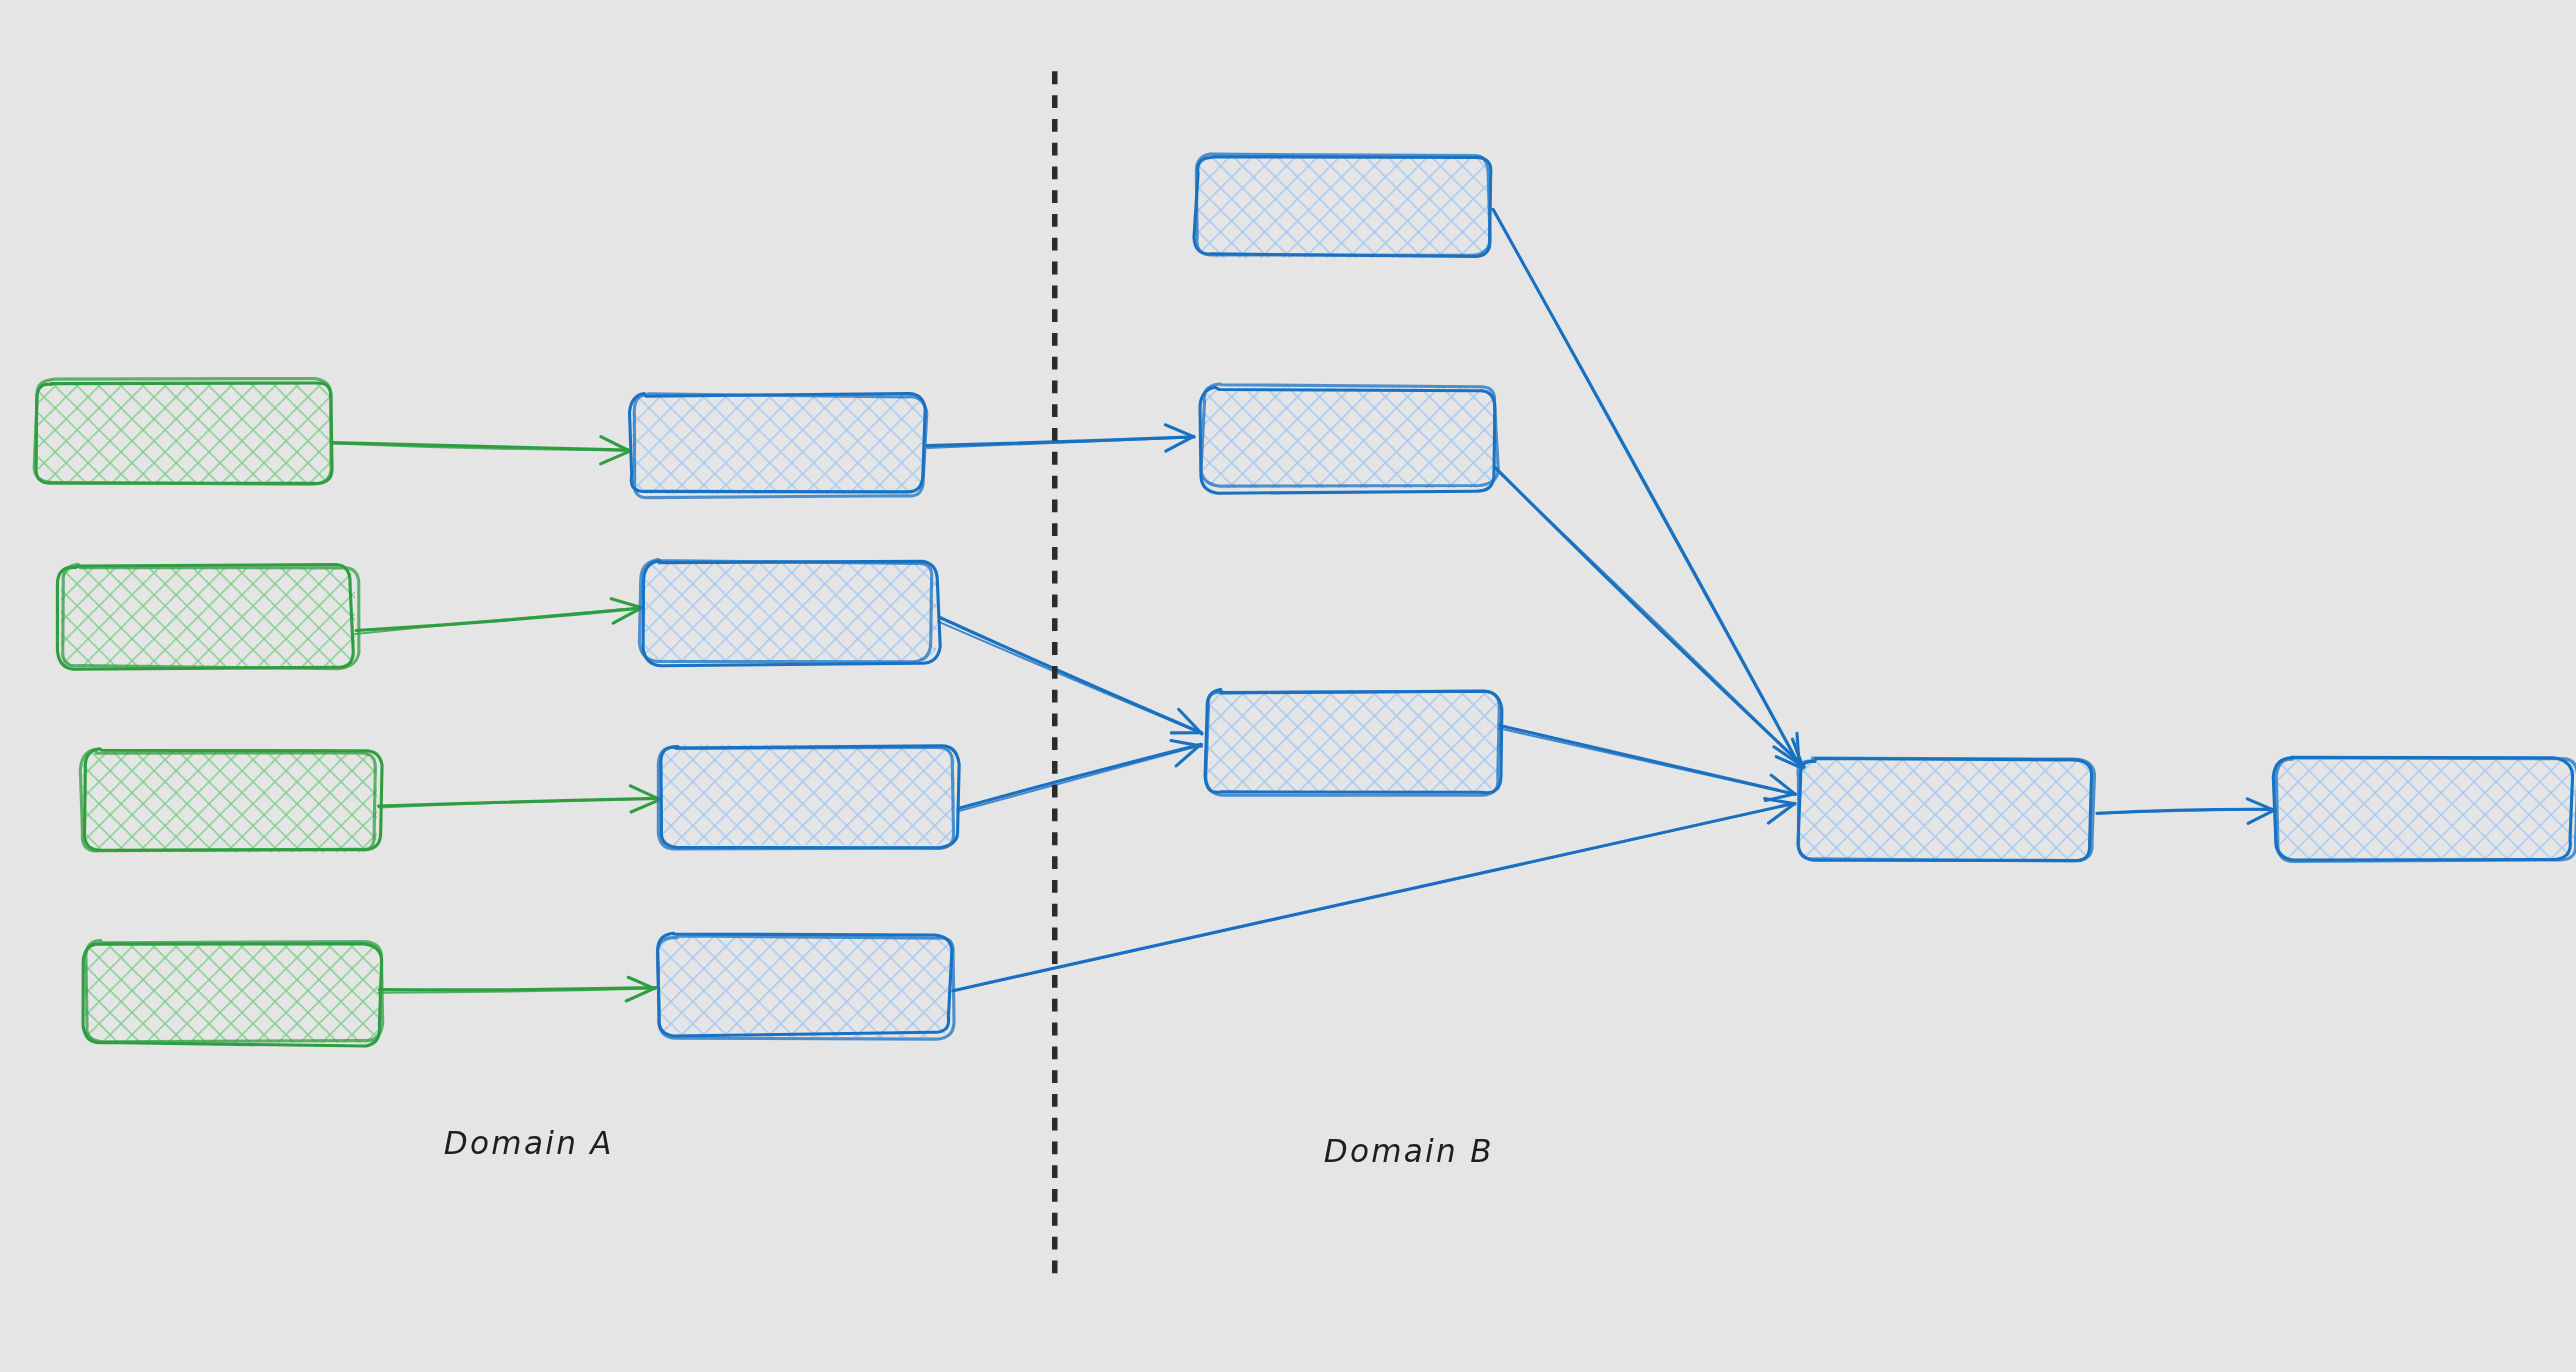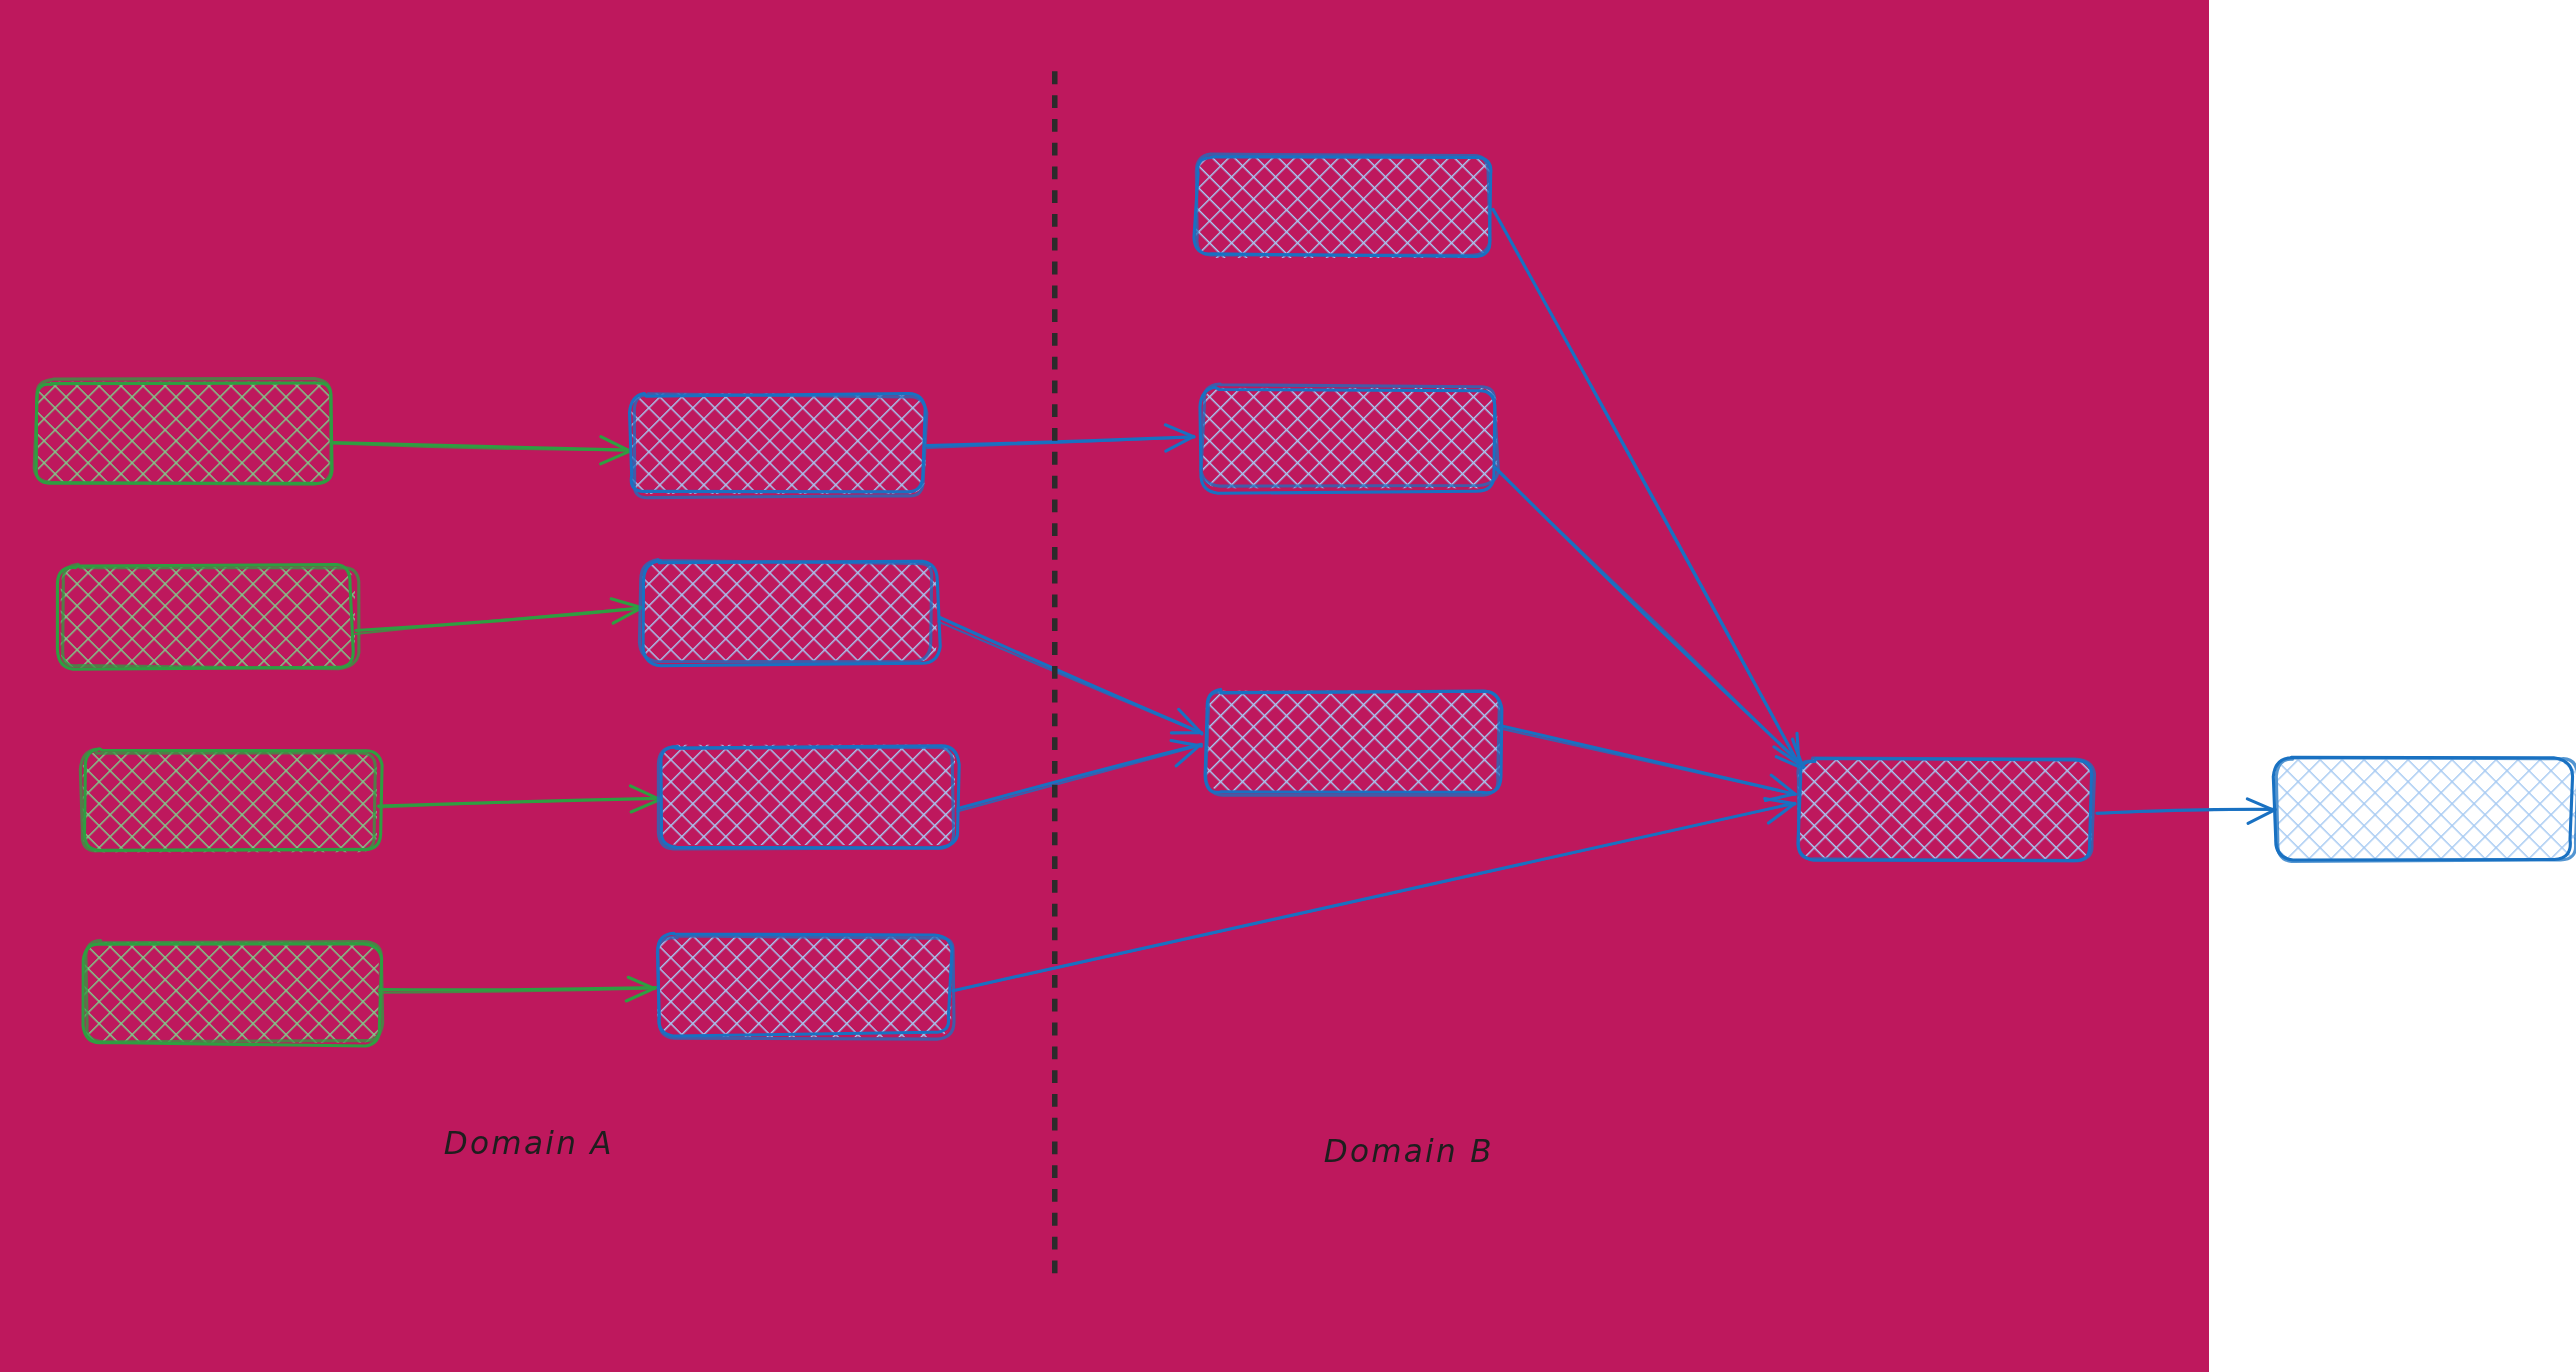--- a/index.html
+++ b/index.html
@@ -8,23 +8,23 @@
     background: #ffffff;
   }
   body {
     width: 2576px;
     height: 1372px;
     overflow: hidden;
     font-family: "DejaVu Sans", sans-serif;
   }
   #canvas-root {
     position: relative;
-    width: 2209px;
+    width: 2576px;
     height: 1372px;
-    background: #be185d;
+    background: #e5e5e5;
   }
   #diagram-svg {
     position: absolute;
     inset: 0;
     width: 2576px;
     height: 1372px;
     display: block;
   }
   .domain-label {
     font-family: "DejaVu Sans", sans-serif;

